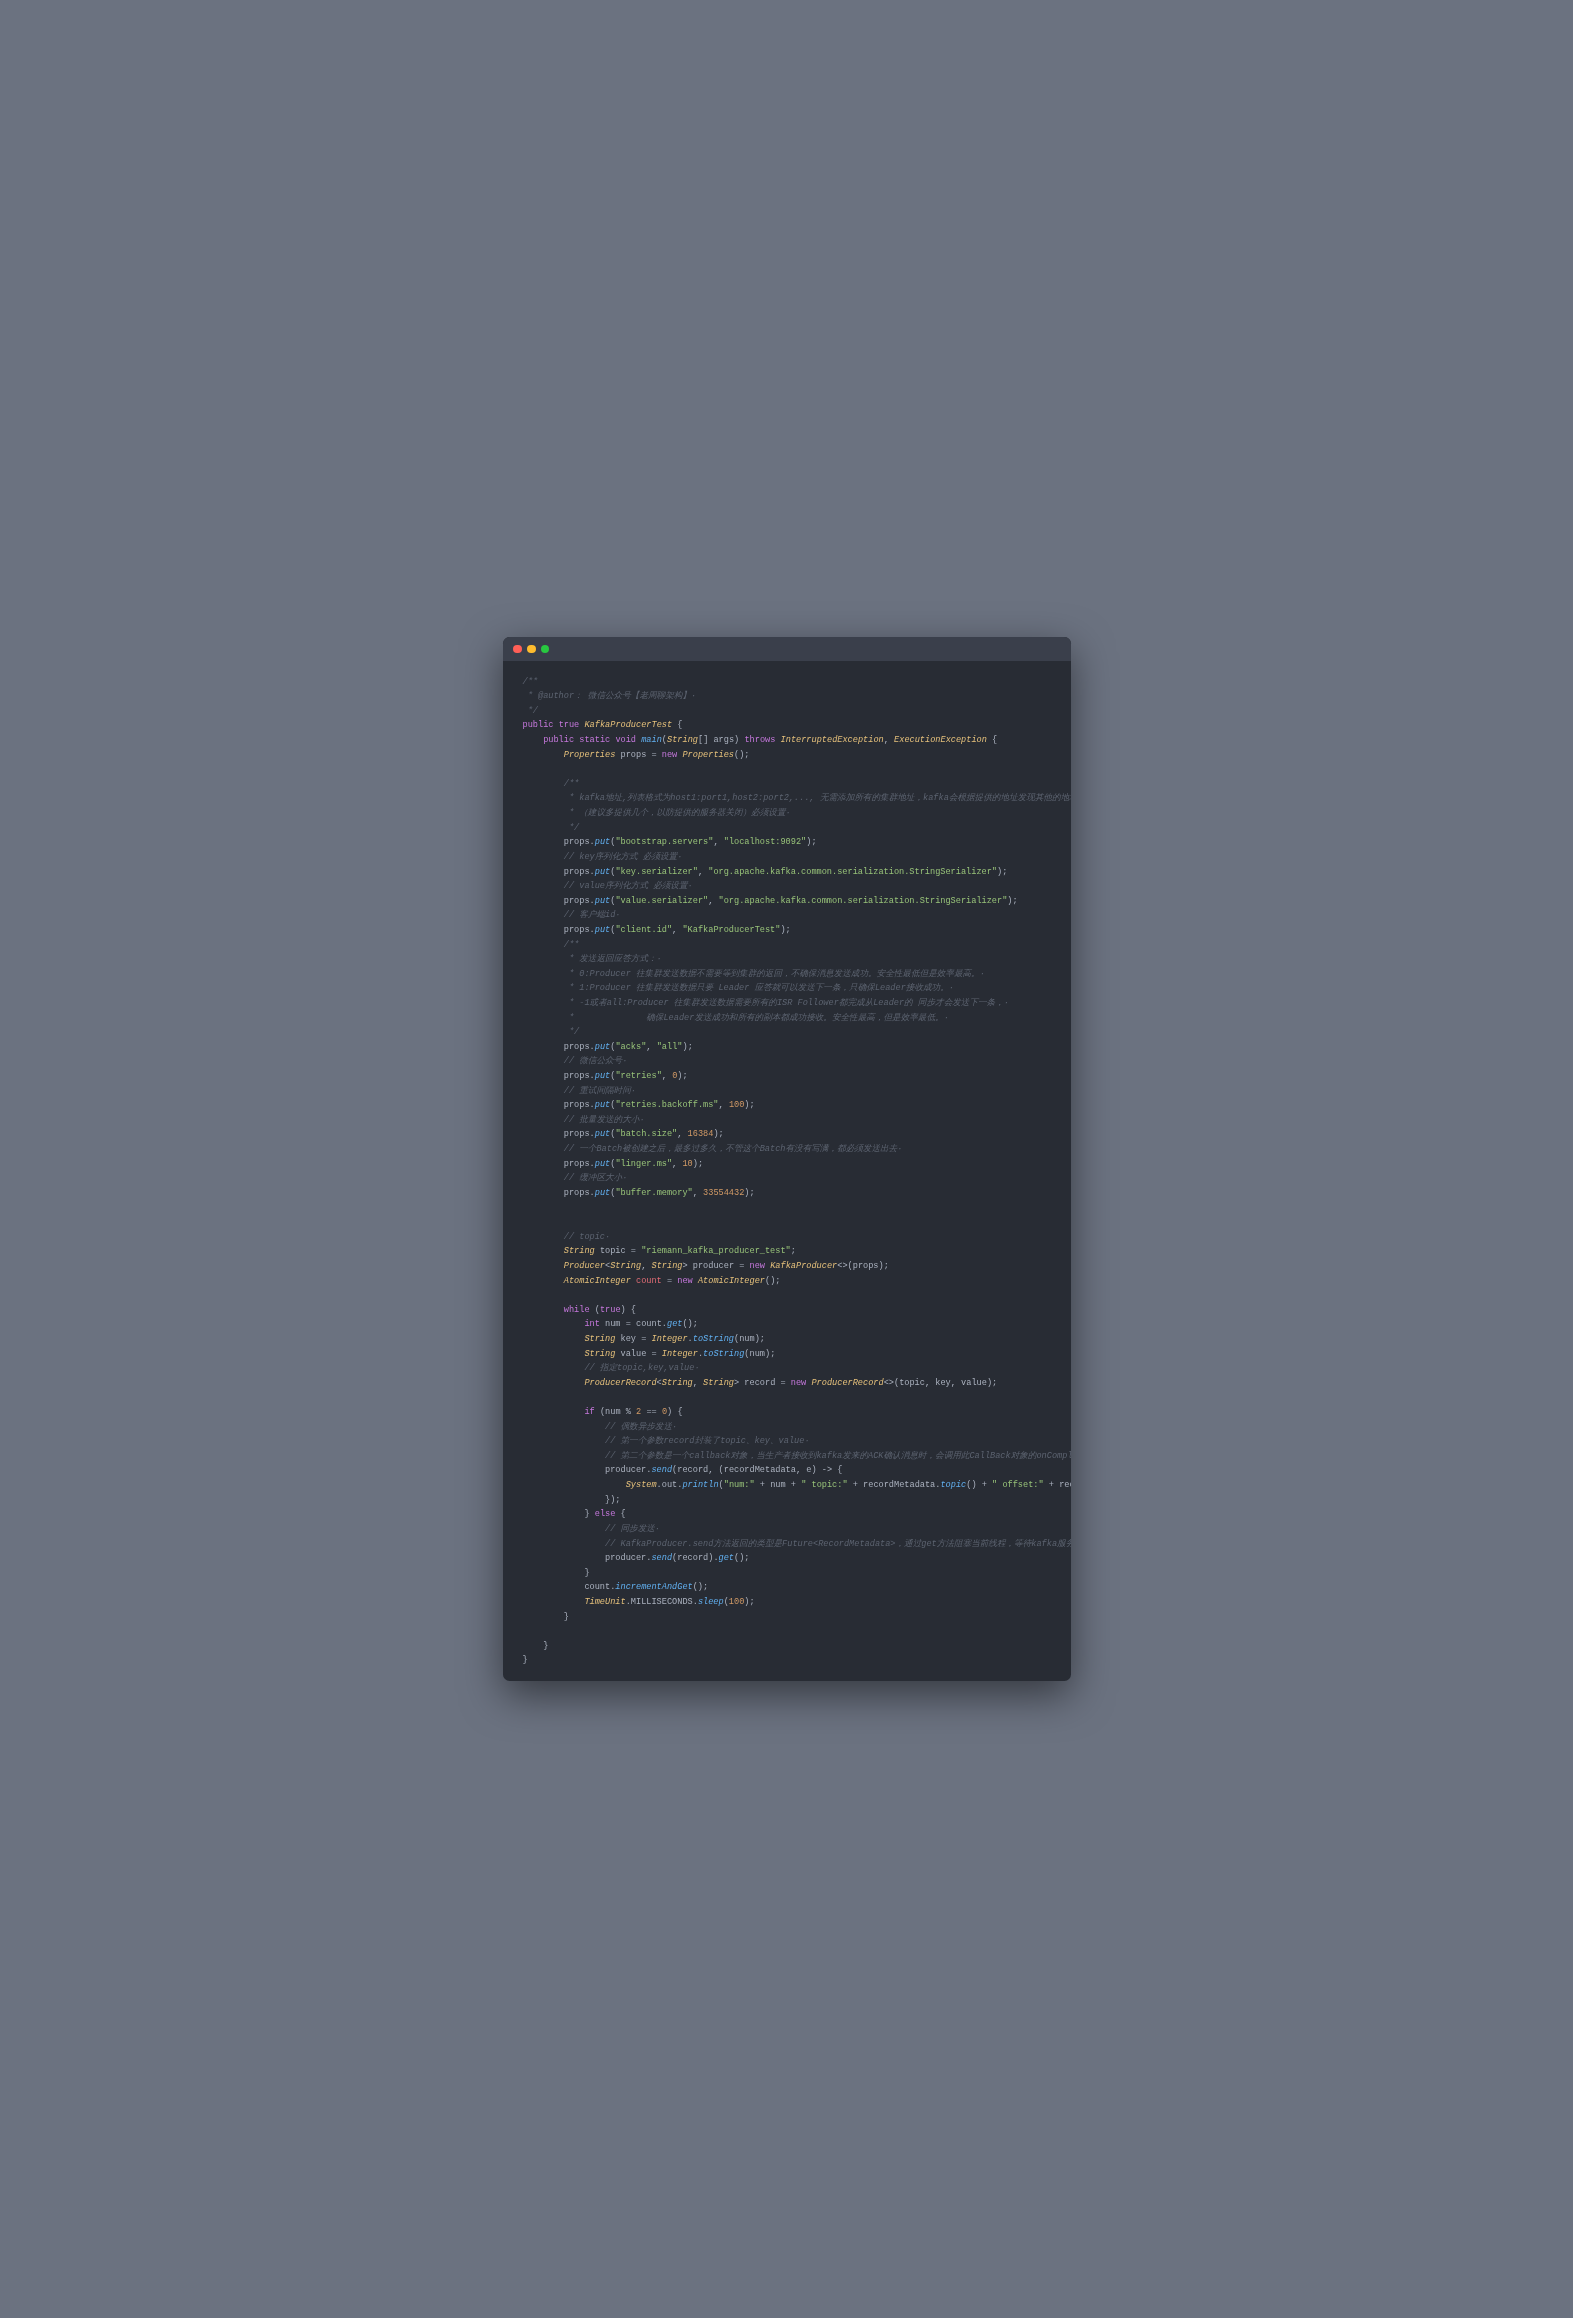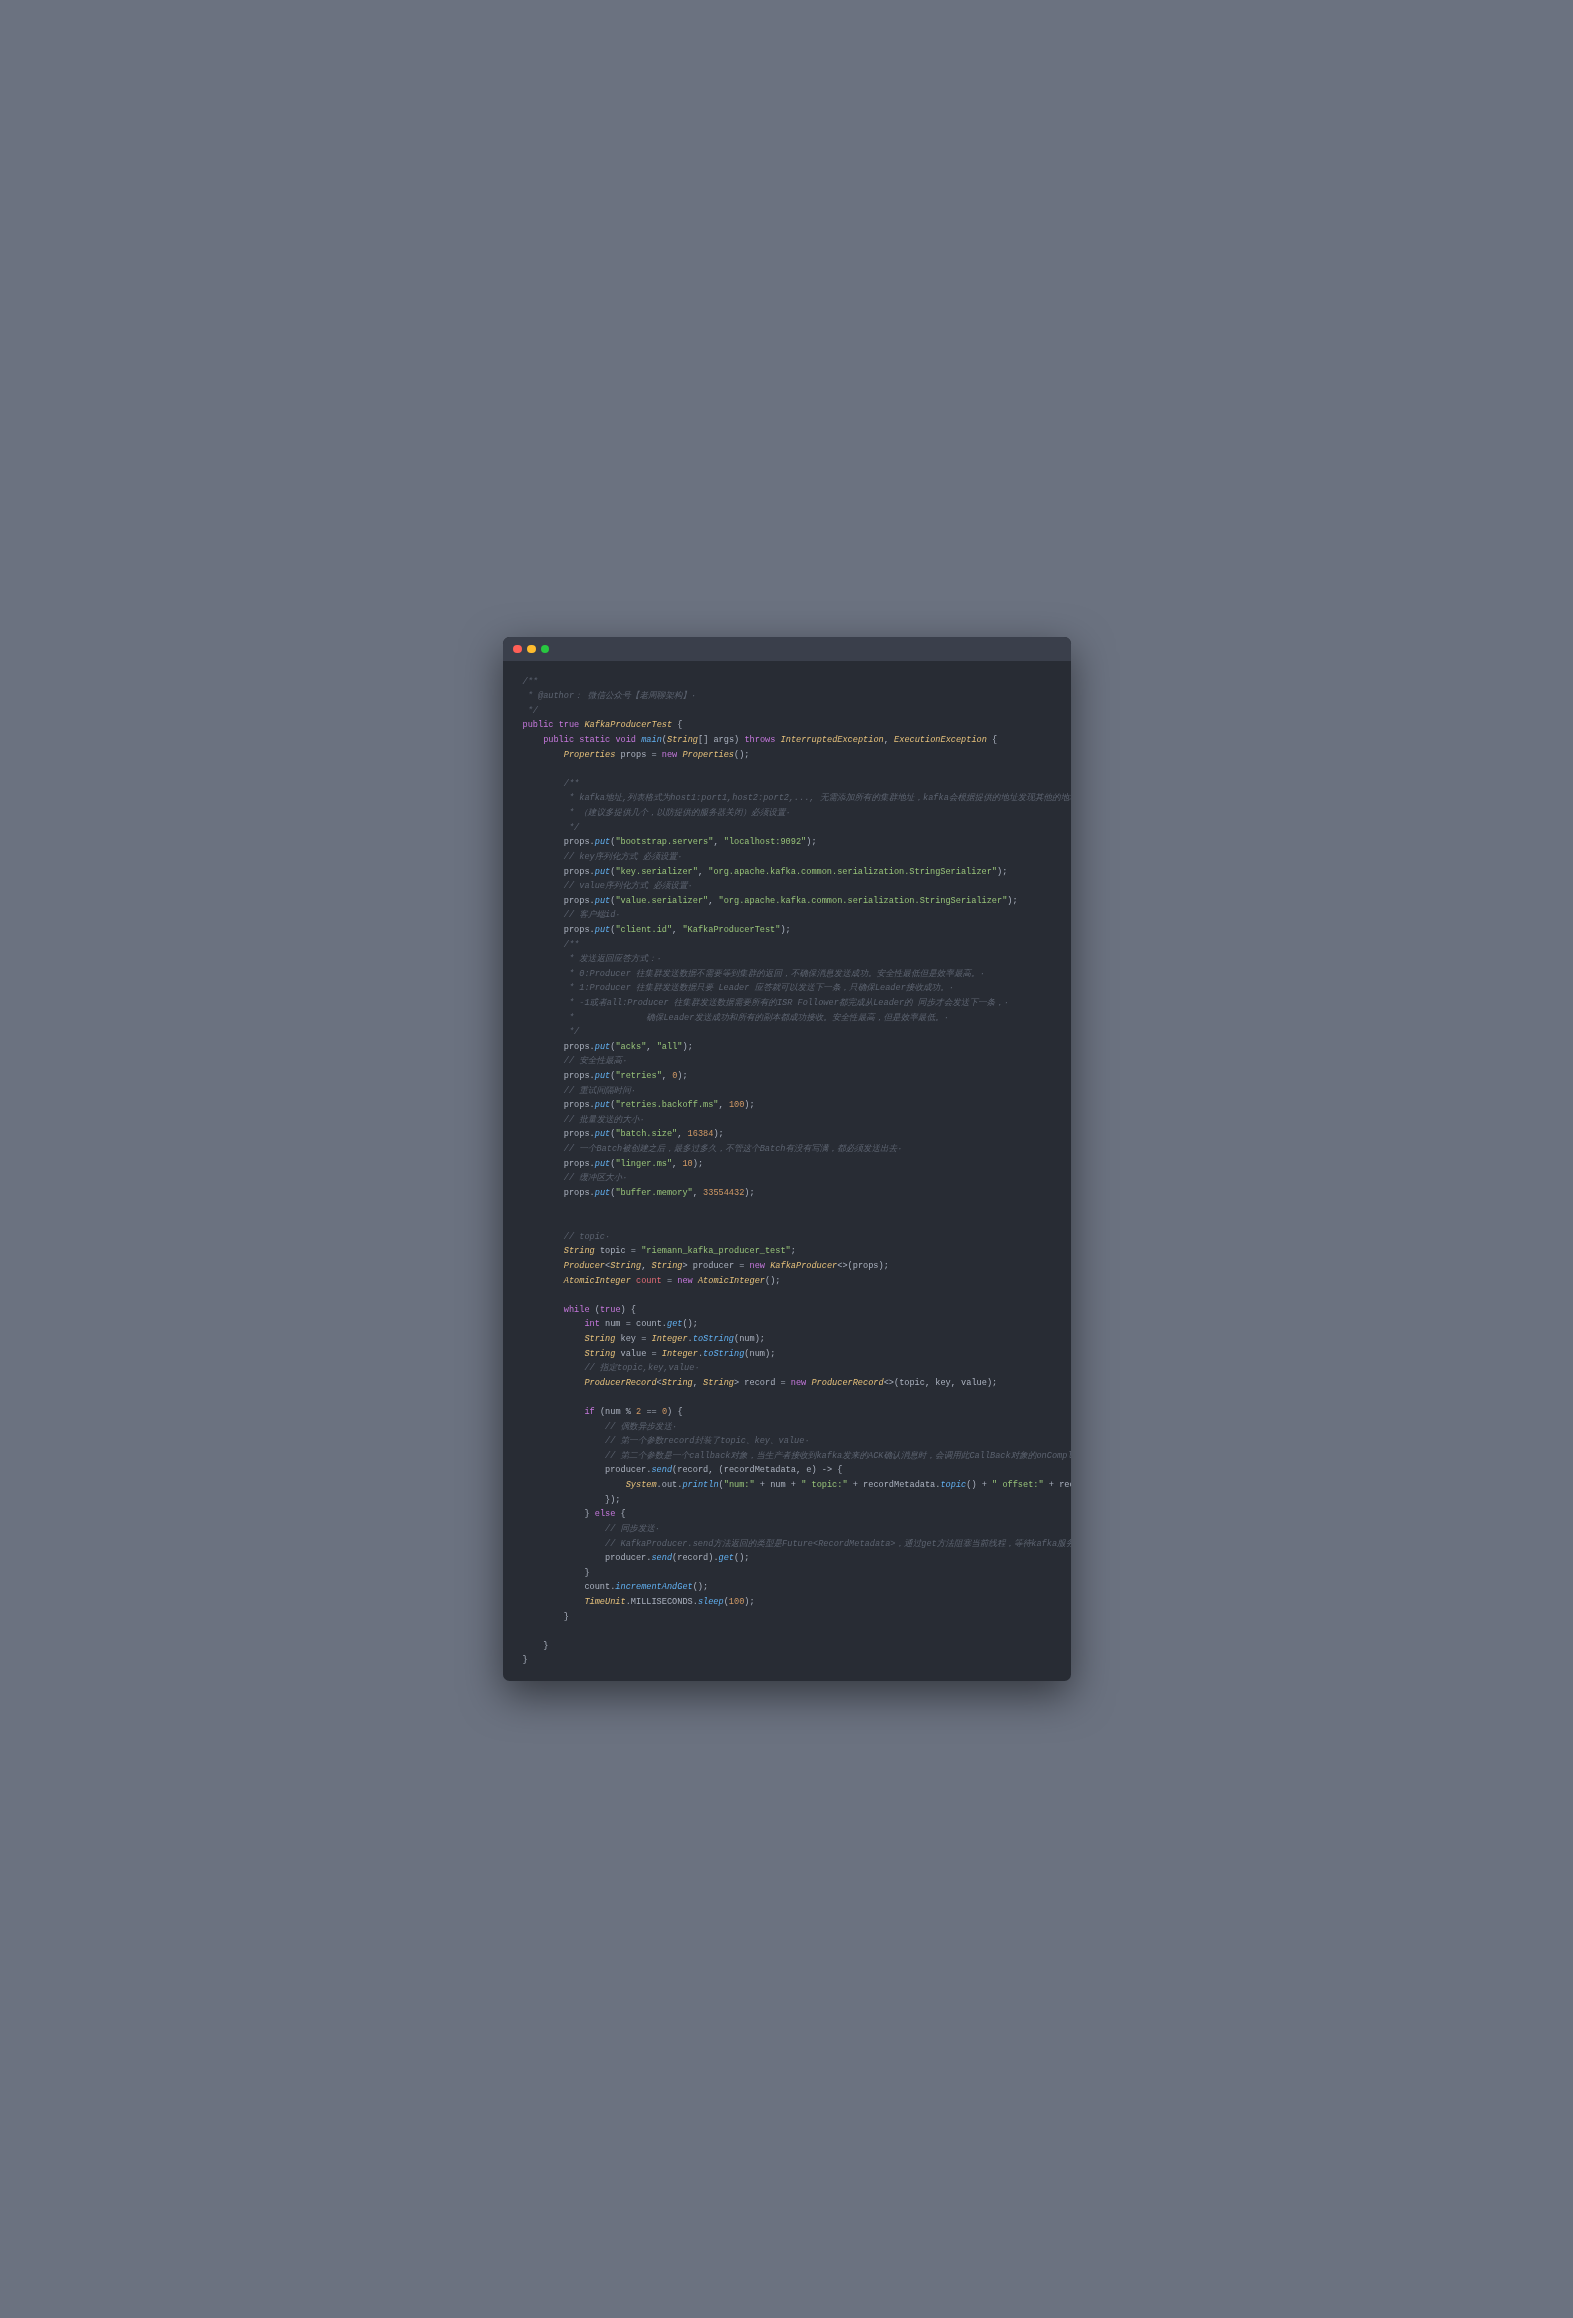--- a/index.html
+++ b/index.html
@@ -183,21 +183,21 @@
 
       <div class="line">
         <span class="line-content">         <span class="cmt">*/</span></span>
       </div>
 
       <div class="line">
         <span class="line-content">        props<span class="punct">.</span><span class="fn">put</span><span class="punct">(</span><span class="str">"acks"</span><span class="punct">,</span> <span class="str">"all"</span><span class="punct">);</span></span>
       </div>
 
       <div class="line">
-        <span class="line-content">        <span class="cmt">// 安全性最高·</span></span>
+        <span class="line-content">        <span class="cmt">// 微信公众号·</span></span>
       </div>
 
       <div class="line">
         <span class="line-content">        props<span class="punct">.</span><span class="fn">put</span><span class="punct">(</span><span class="str">"retries"</span><span class="punct">,</span> <span class="num">0</span><span class="punct">);</span></span>
       </div>
 
       <div class="line">
         <span class="line-content">        <span class="cmt">// 重试间隔时间·</span></span>
       </div>
 

